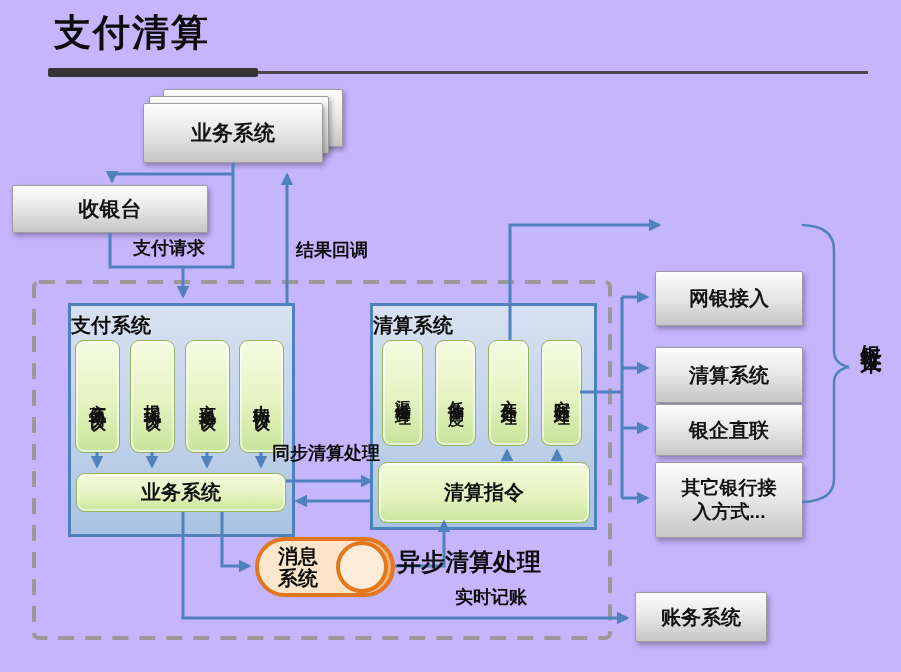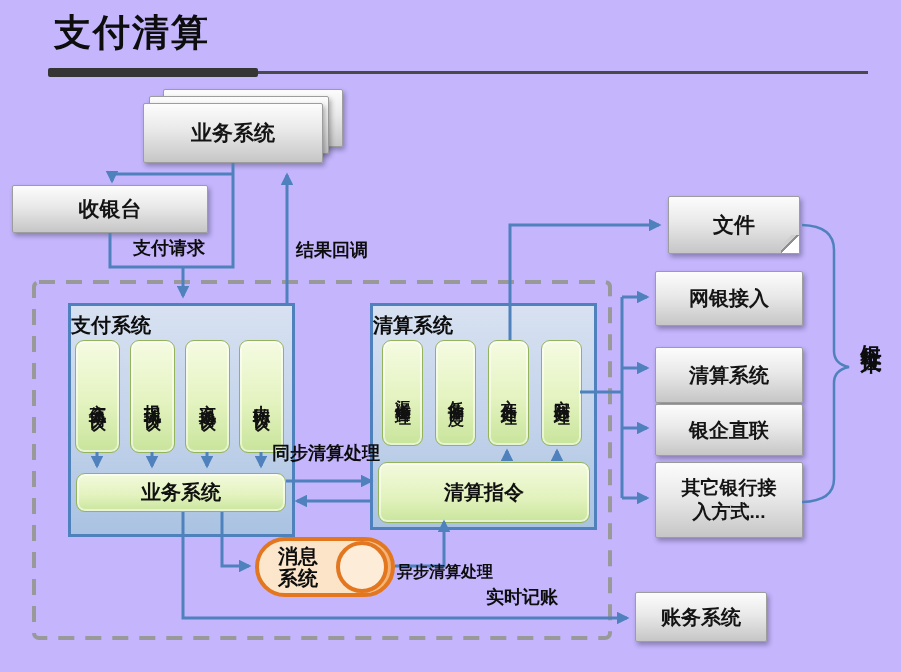--- a/index.html
+++ b/index.html
@@ -108,24 +108,20 @@
     <span>实时处理</span>
   </div>
   <div class="abs gh" style="left:378px;top:462px;width:212px;height:61px;">
     <span>清算指令</span>
   </div>
 
   <div class="abs cyl" style="left:255px;top:537px;width:140px;height:60px;"></div>
   <div class="abs cyl-cap" style="left:336px;top:541px;width:52px;height:52px;"></div>
   <div class="abs cyl-text" style="left:272px;top:541px;width:52px;height:52px;">消息系统</div>
 
-  <div class="abs g" style="left:668px;top:196px;width:132px;height:58px;">
-    <span>文件</span>
-    <div class="fold"></div>
-  </div>
   <div class="abs g" style="left:655px;top:271px;width:148px;height:55px;font-size:20px;">
     <span>网银接入</span>
   </div>
   <div class="abs g" style="left:655px;top:347px;width:148px;height:56px;font-size:20px;">
     <span>清算系统</span>
   </div>
   <div class="abs g" style="left:655px;top:462px;width:148px;height:76px;">
     <span class="two-line">其它银行接入方式...</span>
   </div>
   <div class="abs g" style="left:655px;top:404px;width:148px;height:52px;font-size:20px;">
@@ -174,16 +170,16 @@
     <path class="conn" d="M622,368 L647,368" marker-end="url(#arr)"></path>
     <path class="conn" d="M622,428 L647,428" marker-end="url(#arr)"></path>
     <path class="conn" d="M622,498 L647,498" marker-end="url(#arr)"></path>
 
     <path class="conn2" d="M802,225 Q834,226 834,250 L834,351 Q834,364 849,367 Q834,370 834,383 L834,479 Q834,501 802,502"></path>
   </svg>
 
   <div class="lbl" style="left:133px;top:236px;font-size:18px;">支付请求</div>
   <div class="lbl" style="left:296px;top:238px;font-size:18px;">结果回调</div>
   <div class="lbl" style="left:272px;top:441px;font-size:18px;">同步清算处理</div>
-  <div class="lbl" style="left:397px;top:546px;font-size:16px;margin-top:16px;">异步清算处理</div>
-  <div class="lbl" style="left:455px;top:585px;font-size:18px;margin-left:31px;">实时记账</div>
+  <div class="lbl" style="left:397px;top:546px;font-size:24px;">异步清算处理</div>
+  <div class="lbl" style="left:455px;top:585px;font-size:18px;">实时记账</div>
 
 </div>
 
 </body></html>

